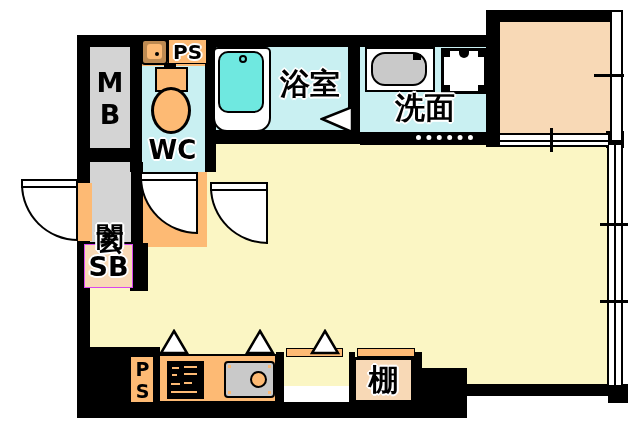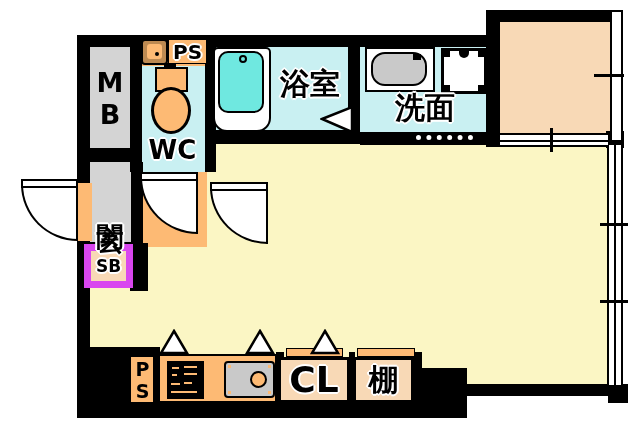--- a/index.html
+++ b/index.html
@@ -122,23 +122,20 @@
   <div class="a" style="left:224px;top:361px;width:51px;height:37px;background:#C9C9C9;border:2px solid #000;border-radius:4px;">
     <div class="a white" style="left:24px;top:8px;width:17px;height:17px;border:2px solid #000;border-radius:50%;"></div>
     <div class="a white" style="left:2px;top:2px;width:3px;height:3px;"></div>
     <div class="a white" style="left:42px;top:2px;width:3px;height:3px;"></div>
     <div class="a white" style="left:2px;top:28px;width:3px;height:3px;"></div>
     <div class="a white" style="left:42px;top:28px;width:3px;height:3px;"></div>
   </div>
 
   <div class="a white" style="left:286px;top:348px;width:57px;height:9px;border:1px solid #000;"></div>
   <div class="a white" style="left:357px;top:348px;width:58px;height:9px;border:1px solid #000;"></div>
-  <div class="a peach txt halo" style="left:278px;top:357px;width:72px;height:46px;border:3px solid #000;font-size:36px;">
-      <span>CL</span>
-    </div>
   <div class="a peach txt halo" style="left:353px;top:357px;width:61px;height:46px;border:3px solid #000;font-size:30px;">
       <span>棚</span>
     </div>
 
   <div class="a white txt vert" style="left:130px;top:356px;width:24px;height:47px;border:1px solid #000;font-size:19px;letter-spacing:0;">
     <span>PS</span>
   </div>
 
   <svg class="a" style="left:159px;top:329px;" width="30" height="26" viewBox="0 0 30 26">
       <polygon points="15,2 28,24 2,24" fill="#fff" stroke="#000" stroke-width="2.5"></polygon>
@@ -147,21 +144,21 @@
       <polygon points="15,2 28,24 2,24" fill="#fff" stroke="#000" stroke-width="2.5"></polygon>
     </svg>
   <svg class="a" style="left:310px;top:329px;" width="30" height="26" viewBox="0 0 30 26">
       <polygon points="15,2 28,24 2,24" fill="#fff" stroke="#000" stroke-width="2.5"></polygon>
     </svg>
 
   <div class="a" style="left:89px;top:242px;width:43px;height:11px;background:#fff;border-top:2px solid #000;border-bottom:2px solid #000;">
     <div class="a diamond" style="left:1px;top:2px;"></div>
     <div class="a diamond" style="left:36px;top:2px;"></div>
   </div>
-  <div class="a peach txt halo" style="left:84px;top:244px;width:49px;height:44px;border:7px solid #d946ef;font-size:17px;">
+  <div class="a peach txt halo" style="left:84px;top:244px;width:49px;height:44px;border:1px solid #d946ef;font-size:27px;">
     <span>SB</span>
   </div>
 
   <div class="a disc" style="left:21px;top:184px;width:57px;height:57px;"></div>
   <div class="a leaf" style="left:21px;top:179px;width:57px;height:9px;"></div>
 
   <div class="a disc" style="left:140px;top:177px;width:58px;height:57px;"></div>
   <div class="a leaf" style="left:140px;top:172px;width:58px;height:9px;"></div>
 
   <div class="a disc" style="left:210px;top:187px;width:58px;height:57px;"></div>

